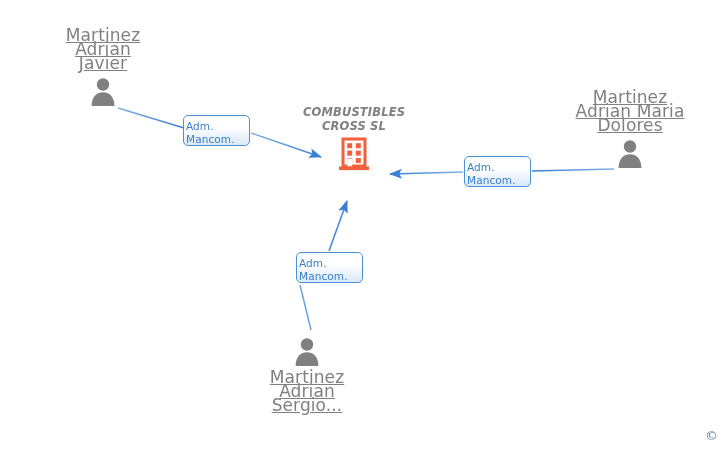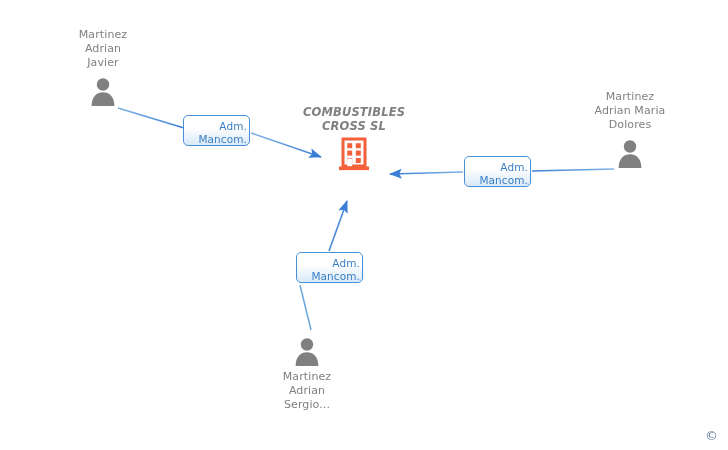--- a/index.html
+++ b/index.html
@@ -33,24 +33,25 @@
   }
 
   
   .person-node {
     position: absolute;
     width: 150px;
     text-align: center;
   }
   .person-label {
     color: #808080;
-    font-size: 11px;
+    font-size: 17px;
     line-height: 14px;
     letter-spacing: 0.1px;
     white-space: pre-line;
+    text-decoration: underline;
   }
   .person-icon {
     display: block;
     margin: 0 auto;
   }
 
   
   .company-node {
     position: absolute;
     width: 160px;
@@ -72,21 +73,21 @@
   
   .rel-box {
     position: absolute;
     box-sizing: border-box;
     border: 1.4px solid #4a90d9;
     border-radius: 5px;
     background: linear-gradient(to bottom, #ffffff 0%, #ffffff 42%, #eaf3fb 72%, #d9e9f7 100%);
     color: #3b7fc4;
     font-size: 10.5px;
     line-height: 13px;
-    text-align: right;
+    text-align: left;
     padding: 4px 2px 4px 2px;
     white-space: pre-line;
     letter-spacing: 0.1px;
   }
 
   
   #watermark {
     position: absolute;
     right: 10px;
     bottom: 8px;

